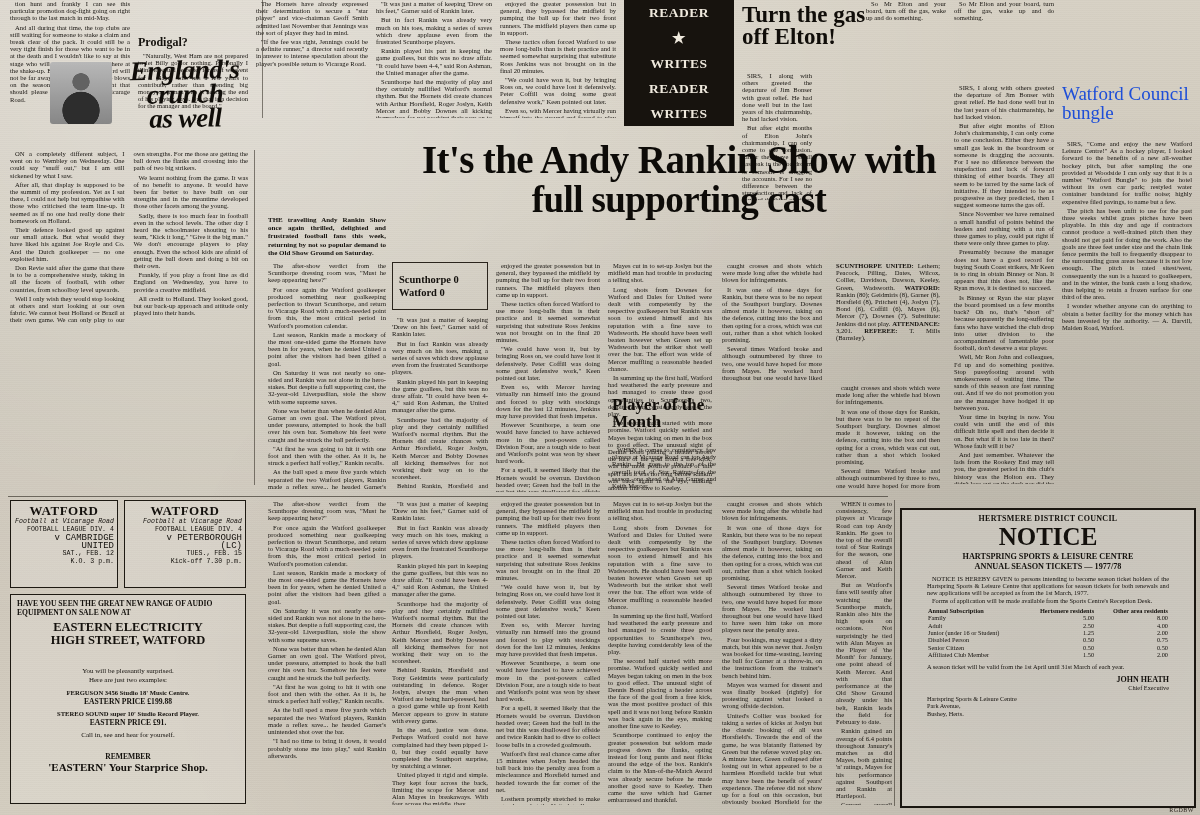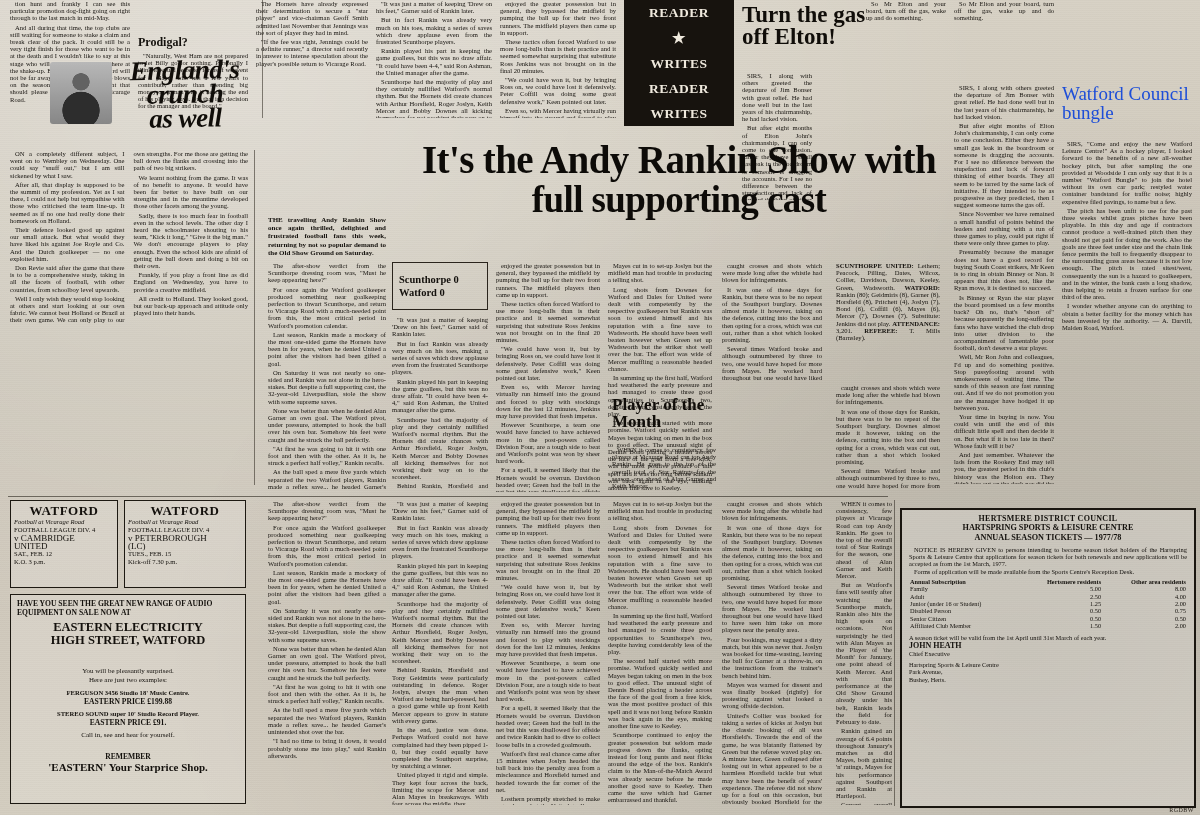--- a/index.html
+++ b/index.html
@@ -83,34 +83,34 @@
   .scunthorpe-box{
     position:absolute;left:392px;top:262px;width:96px;height:48px;
     border:1px solid #2a241c;display:flex;flex-direction:column;justify-content:center;
     font-weight:bold;font-size:10.5px;line-height:13px;padding-left:6px;
     box-sizing:border-box;
   }
   
   .advert{position:absolute;border:1.5px solid #1d1912;background:rgba(255,255,255,0.16);}
   .notice{
     position:absolute;left:900px;top:508px;width:296px;height:300px;
-    border:2px solid #1a1610;background:rgba(255,255,255,0.2);box-sizing:border-box;padding:4px 7px;
+    border:2px solid #1a1610;background:rgba(255,255,255,0.2);box-sizing:border-box;padding:4px 25px;
   }
   .notice .hdr{font-weight:bold;font-size:8px;text-align:center;letter-spacing:.3px;}
   .notice .big{font-weight:bold;font-size:25px;text-align:center;line-height:26px;margin:1px 0 2px;}
   .notice .sub{font-weight:bold;font-size:8.2px;text-align:center;line-height:9.5px;}
   .notice .body{font-size:6.4px;line-height:7.2px;text-align:justify;margin-top:4px;}
   table.fees{width:100%;border-collapse:collapse;font-size:6.3px;line-height:7.4px;margin-top:3px;}
   table.fees td{padding:0 1px;}
   table.fees td.r{text-align:right;}
   table.fees th{font-size:6.3px;font-weight:bold;text-align:right;padding:0 1px;}
-  .sig{font-weight:bold;font-size:8px;text-align:left;}
+  .sig{font-weight:bold;font-size:8px;text-align:right;margin-top:5px;}
   .sig small{display:block;font-weight:normal;font-size:6.3px;}
   .fixt{
-    font-size:6.6px;line-height:8px;text-align:left;
+    font-size:6.6px;line-height:8px;text-align:right;font-family:Liberation Mono, monospace;
   }
   .wat-hdr{font-weight:bold;font-size:13px;text-align:center;letter-spacing:.5px;line-height:14px;}
   .ee-title{font-weight:bold;font-size:12.5px;text-align:center;line-height:13px;}
   .corner{position:absolute;right:6px;bottom:2px;font-size:6px;letter-spacing:.5px;color:#2a241c;}
 </style>
 </head>
 <body>
 
 <div class="page"></div>
 <div class="noise"></div>
@@ -358,20 +358,21 @@
     <p>Since November we have remained a small handful of points behind the leaders and nothing with a run of three games to play, could put right if there were only three games to play.</p>
     <p>Presumably because the manager does not have a good record for buying South Coast strikers, Mr Keen is to ring in obtain Binney or Nan. It appears that this does not, like the Ryan move, it is destined to succeed.</p>
     <p>Is Binney or Ryan the star player the board promised us a few months back? Oh no, that's "short of" because apparently the long-suffering fans who have watched the club drop into utter division to the accompaniment of lamentable poor football, don't deserve a star player.</p>
     <p>Well, Mr Ron John and colleagues, I'd up and do something positive. Stop pussyfooting around with smokescreens of waiting time. The sands of this season are fast running out. And if we do not promotion you are the manager have hodged it up between you.</p>
     <p>Your time in buying is now. You could win until the end of this difficult little spell and then decide it on. But what if it is too late in then? Whose fault will it be?</p>
     <p>And just remember. Whatever the lads from the Rookery End may tell you, the greatest period in this club's history was the Holton era. They didn't lose out on the deal; nor did the club ask if they could borrow the player to see if he's any good.</p>
   </div>
 
 <div class="notice">
   <div class="hdr">HERTSMERE DISTRICT COUNCIL</div>
+  <div class="big">NOTICE</div>
   <div class="sub">HARTSPRING SPORTS &amp; LEISURE CENTRE</div>
   <div class="sub">ANNUAL SEASON TICKETS — 1977/78</div>
   <div class="body">
       <div style="text-indent: 5px;">NOTICE IS HEREBY GIVEN to persons intending to become season ticket holders of the Hartspring Sports &amp; Leisure Centre that applications for season tickets for both renewals and new applications will be accepted as from the 1st March, 1977.</div>
       <div style="text-indent: 5px;">Forms of application will be made available from the Sports Centre's Reception Desk.</div>
     </div>
 
   <table class="fees">
     <tbody>
         <tr>

